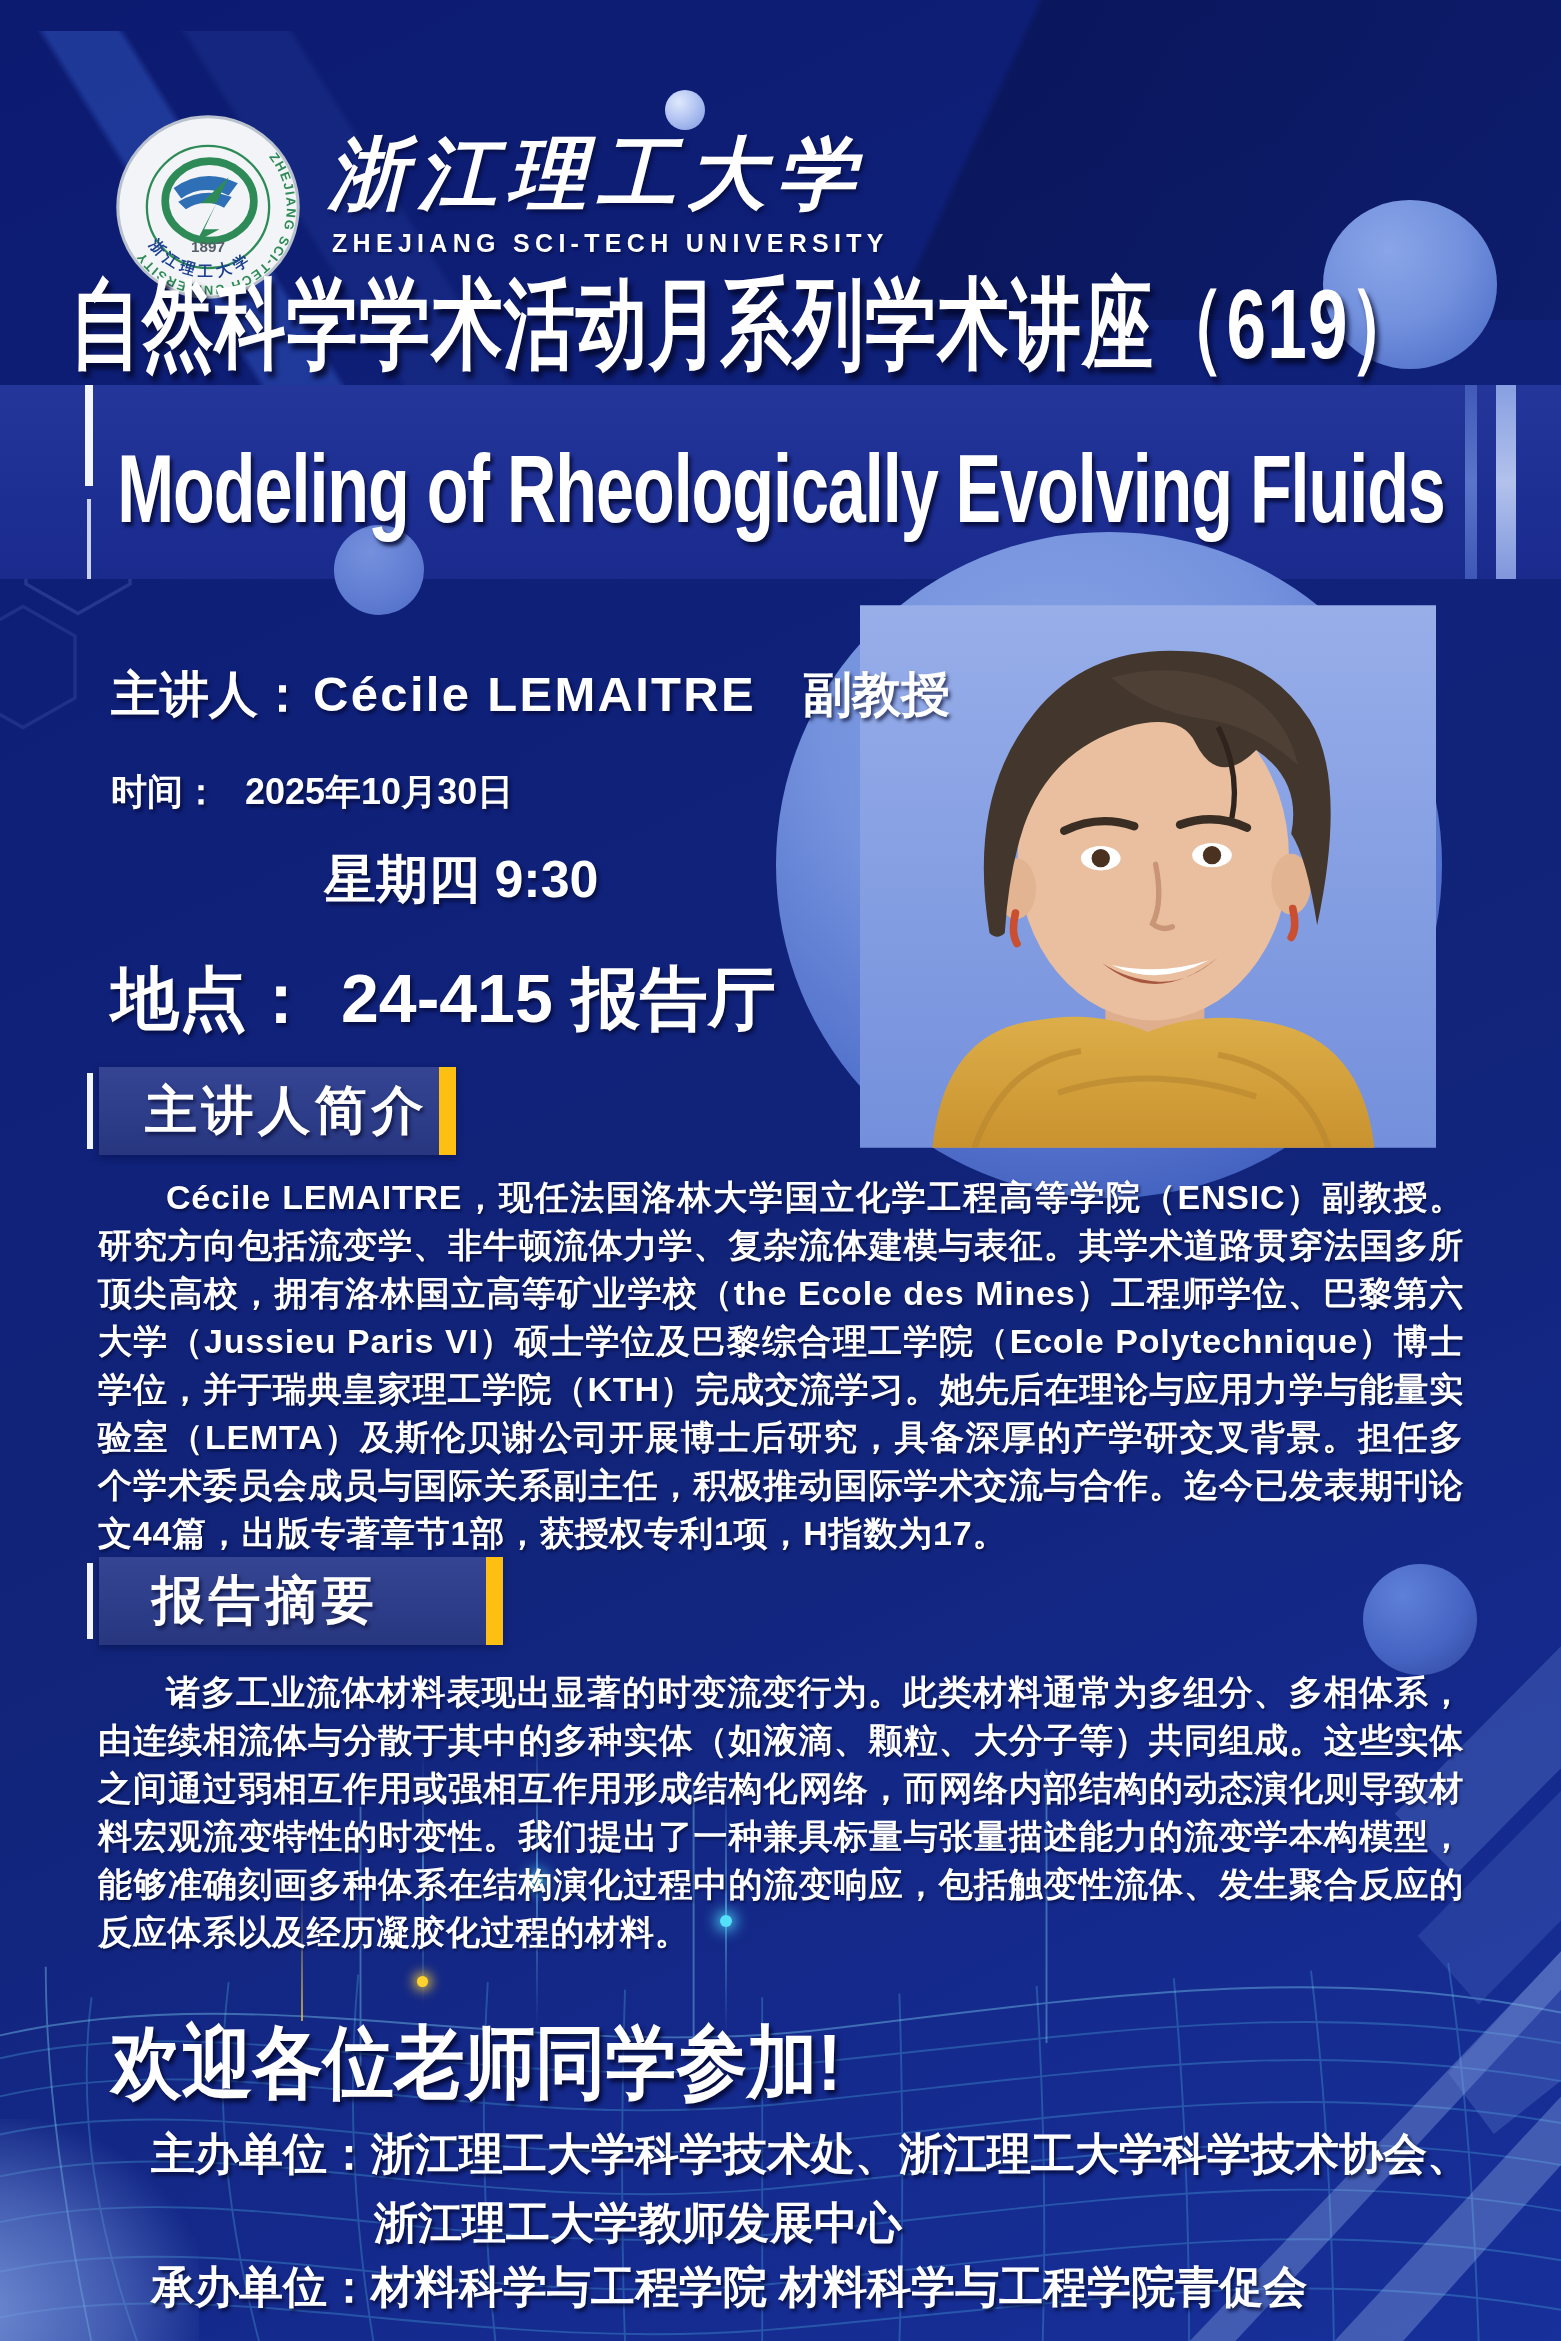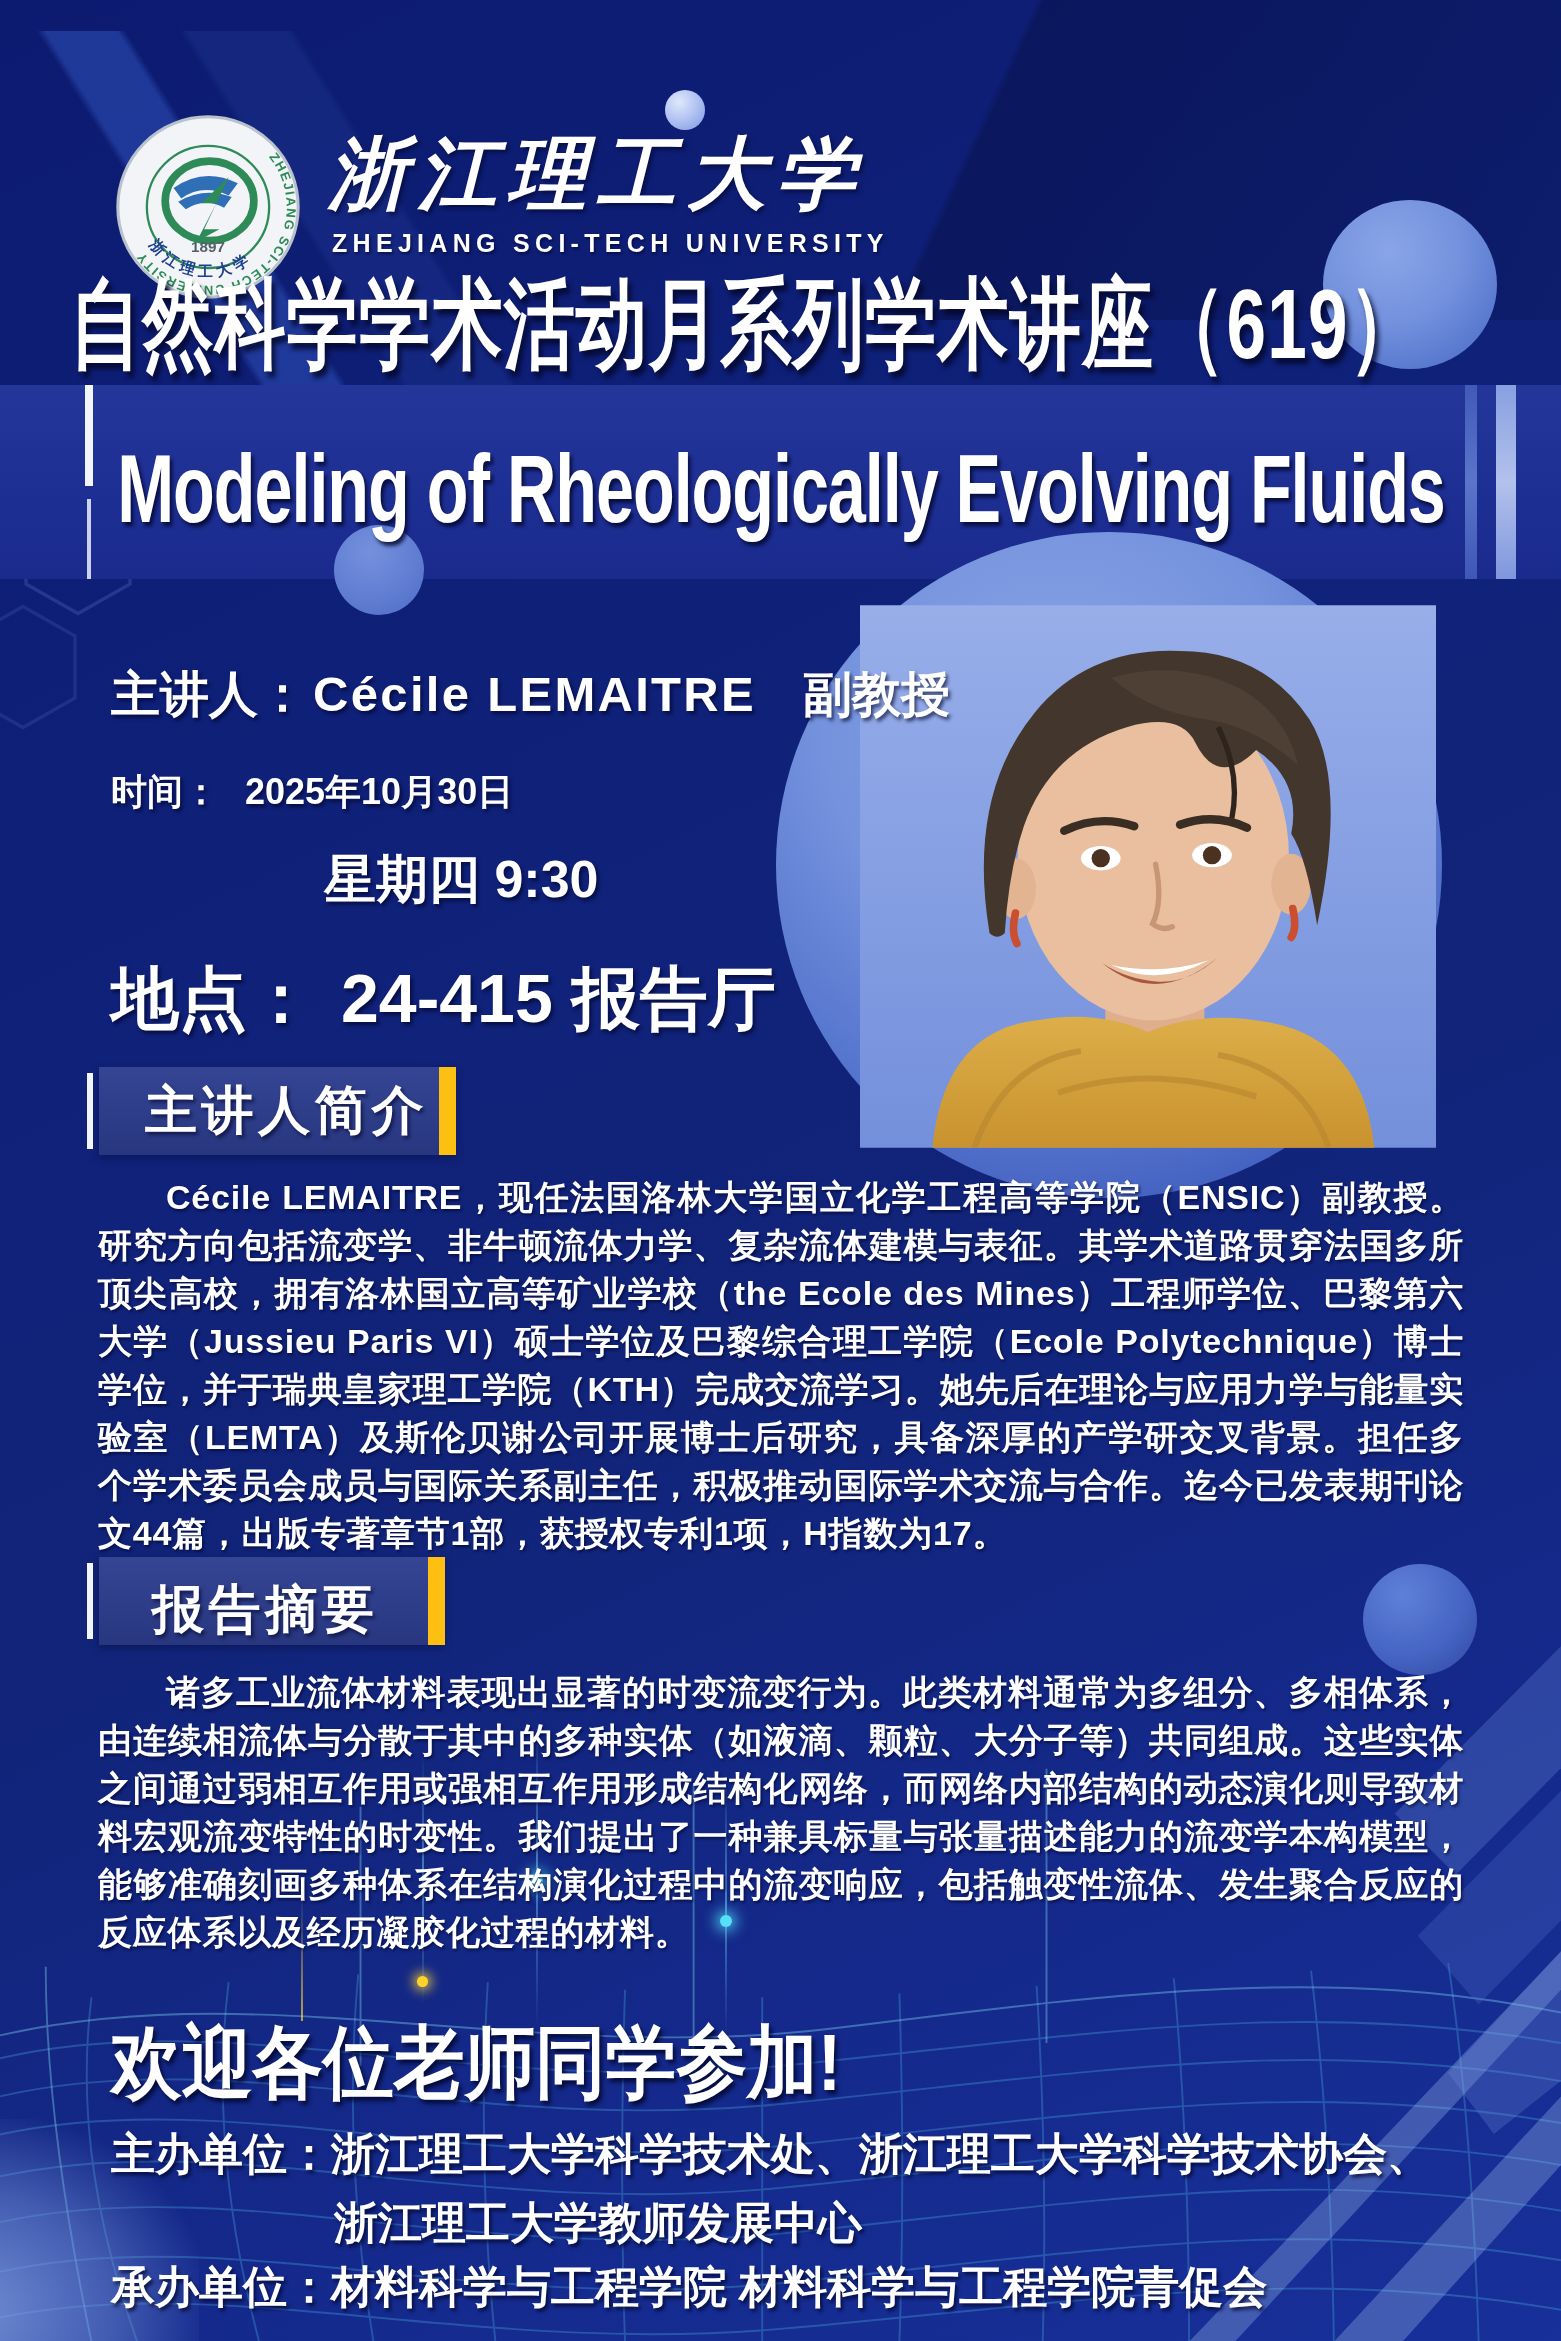--- a/index.html
+++ b/index.html
@@ -64,32 +64,32 @@
   .loc-line{left:111px;top:954px;font-size:68px;}
   .loc-value{margin-left:26px;}
   
   .sec-box{z-index:5;height:88px;background:linear-gradient(180deg,rgba(56,72,150,.92),rgba(42,56,128,.92));
     display:flex;align-items:center;box-shadow:0 3px 7.6px rgba(0,5,40,.35);}
   .sec-box .ybar{position:absolute;right:0;top:0;width:17px;height:88px;background:#fdc012;}
   .sec-box .wbar{position:absolute;left:-12.2px;top:6.1px;width:6.1px;height:76px;background:#f2f5fc;}
   .sec-label{font-size:52px;font-weight:bold;letter-spacing:4.6px;text-shadow:2.3px 3px 3.8px rgba(0,5,40,.6);}
   .sec-bio{left:99px;top:1067px;width:357px;}
   .sec-bio .sec-label{padding-left:46px;}
-  .sec-abs{left:99px;top:1557px;width:346px;align-items:flex-end;}
+  .sec-abs{left:99px;top:1557px;width:404px;}
   .sec-abs .sec-label{padding-left:53px;}
   
   .para{z-index:5;width:1366px;left:98px;font-size:34px;font-weight:bold;line-height:48px;
     text-align:justify;letter-spacing:0.8px;text-shadow:1.5px 2.3px 3px rgba(0,5,40,.65);}
   .para p{margin:0;text-indent:2em;}
   .bio-para{top:1173px;}
   .abs-para{top:1668px;}
   
   .welcome{left:111px;top:2010px;z-index:5;font-size:76px;font-weight:900;white-space:nowrap;
     transform:scale(.93,1.05);transform-origin:left top;text-shadow:3px 3.8px 4.6px rgba(0,5,40,.8);}
-  .org-line{z-index:5;font-size:44px;font-weight:bold;white-space:nowrap;text-shadow:2.3px 3px 3.8px rgba(0,5,40,.75);}
+  .org-line{z-index:5;font-size:44px;font-weight:bold;white-space:nowrap;text-shadow:2.3px 3px 3.8px rgba(0,5,40,.75);margin-left:40px;}
   .host1{left:111px;top:2125px;}
   .host2{left:334px;top:2194px;}
   .org2{left:111px;top:2258px;}
   
   .mesh{left:0;top:1738px;width:1561px;height:604px;z-index:1;}
   .netline{width:2.3px;background:linear-gradient(180deg,rgba(110,205,245,0),rgba(110,205,245,.55),rgba(110,205,245,0));z-index:1;}
   .dot{border-radius:50%;z-index:1;}
   .dot-cyan{width:12.2px;height:12.2px;background:#54e0f8;box-shadow:0 0 13.7px 4.6px rgba(80,215,248,.8);}
   .dot-yellow{width:10.7px;height:10.7px;background:#ffd22e;box-shadow:0 0 12.2px 3.8px rgba(255,210,50,.8);}
 </style>

